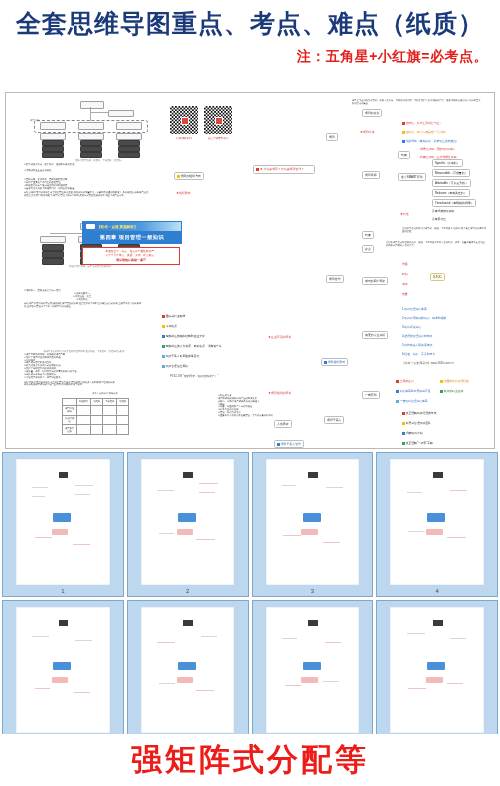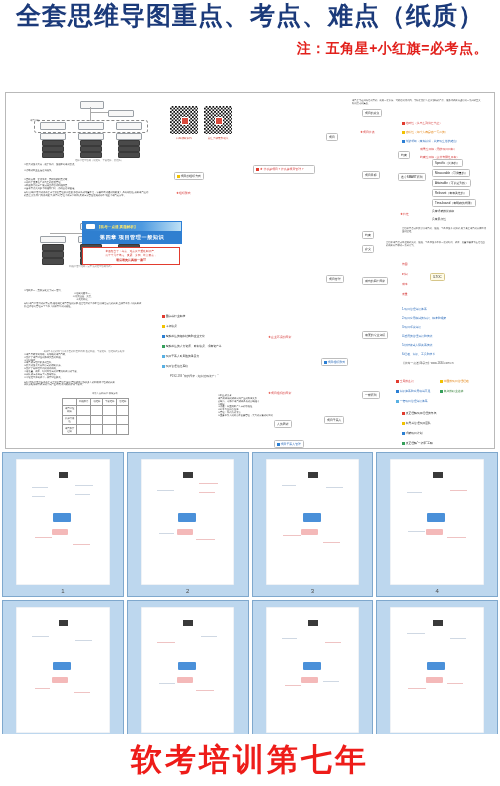--- a/index.html
+++ b/index.html
@@ -2,21 +2,21 @@
 <html><head>
 <meta charset="utf-8">
 <style>
   html,body{margin:0;padding:0;}
   body{
     width:500px;height:786px;background:#ffffff;
     font-family:"Liberation Sans","DejaVu Sans",sans-serif;
     overflow:hidden;position:relative;
   }
   
-  .header{padding:2px 16px 2px 16px;}
+  .header{padding:10px 16px 2px 16px;}
   .main-title{
     font-size:25px;font-weight:bold;color:#1b3a7a;
     letter-spacing:1px;text-align:center;line-height:1.1;
     white-space:nowrap;
   }
   .sub-note{
     font-size:14px;font-weight:bold;color:#e2211c;
     text-align:right;padding:8px 12px 0 0;letter-spacing:.5px;
     white-space:nowrap;
   }
@@ -491,14 +491,14 @@
             <div class="lnr" style="left:8%;top:66%;width:26%"></div>
             <div class="lnr" style="left:64%;top:62%;width:24%"></div>
           </div>
         </div>
       <div class="tnum">8</div>
     </div>
   </div>
 </div>
 
 <div class="footer">
-  <span>软考培训第七年</span>
+  <span>强矩阵式分配等</span>
 </div>
 
 </body></html>

